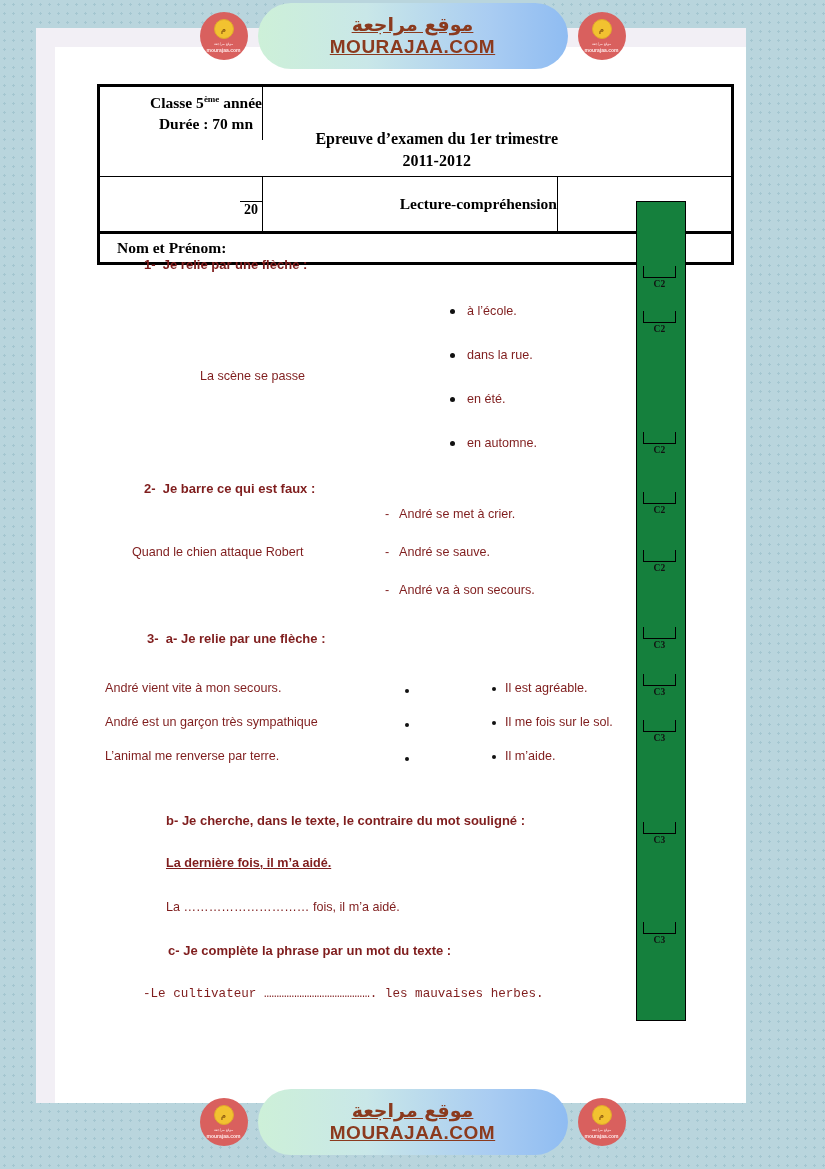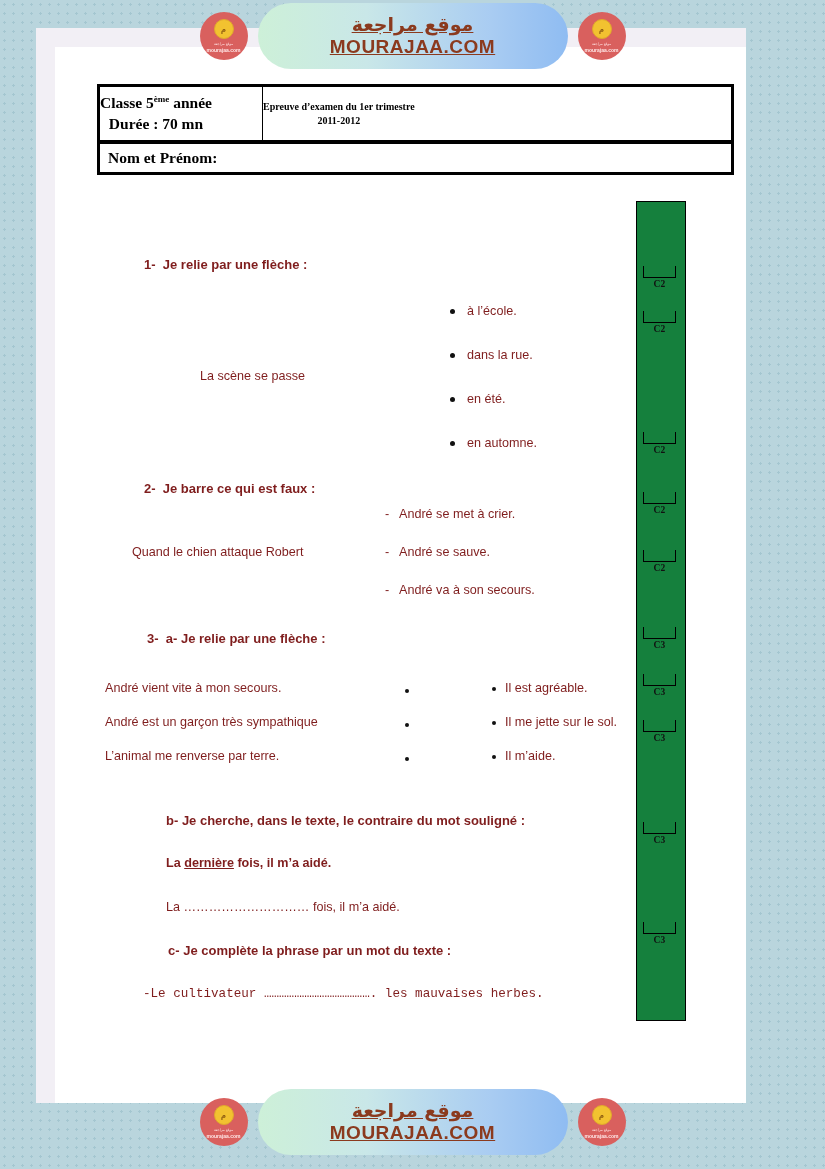--- a/index.html
+++ b/index.html
@@ -68,35 +68,35 @@
   
   .hdr{
     position:absolute;left:97px;top:84px;width:637px;
     border:3px solid #000;background:#fff;
     box-sizing:border-box;
   }
   .hdr .row{display:flex;}
   .hdr .cell{
     border-right:1.5px solid #000;
     box-sizing:border-box;
-    display:flex;align-items:center;justify-content:flex-start;
+    display:flex;align-items:center;justify-content:flex-end;
     text-align:center;
     font-family:"Liberation Serif", serif;
     font-weight:bold;
   }
   .hdr .cell:last-child{border-right:none;}
   .hdr .r1{border-bottom:1.5px solid #000;}
   .c-left{width:163px;height:53px;font-size:15.5px;line-height:1.35;}
-  .c-mid{width:295px;height:53px;font-size:10px;line-height:1.35;}
+  .c-mid{width:295px;height:53px;font-size:16px;line-height:1.35;margin-top:36px;}
   .c-logo{width:173px;height:108px;}
   .c-left2{width:163px;height:54px;font-size:15.5px;}
   .c-mid2{width:295px;height:54px;font-size:15.5px;}
   .hdr .namerow{
     border-top:3px solid #000;height:28px;
-    display:flex;align-items:center;padding-left:8px;
+    display:flex;align-items:center;padding-left:17px;
     font-family:"Liberation Serif", serif;font-weight:bold;font-size:15.5px;
   }
   sup.ord{font-size:9px;vertical-align:super;}
   .frac{display:inline-block;text-align:center;line-height:1;}
   .frac .num{display:block;height:9px;border-bottom:1.6px solid #000;width:22px;margin:0 auto;}
   .frac .den{display:block;font-size:14px;padding-top:1px;}
 
   
   .logo{position:relative;width:96px;height:88px;}
   .logo .arch{
@@ -193,20 +193,30 @@
         <span>Durée : 70 mn</span>
       </div>
     </div>
     <div class="cell c-mid">
       <div>
         <span>Epreuve d’examen du 1er trimestre</span><br>
         <span>2011-2012</span>
       </div>
     </div>
   </div>
+  <div class="row" style="position:relative;">
+    <div class="cell c-left2">
+      <span class="frac">
+        <span class="num"></span>
+        <span class="den">20</span>
+      </span>
+    </div>
+    <div class="cell c-mid2">Lecture-compréhension</div>
+    <div class="cell" style="width:173px;height:54px;"></div>
+  </div>
   <div class="namerow">
     <span>Nom et Prénom:</span>
   </div>
 </div>
 
 <div class="sheet">
 
   <div class="q q-title" style="left:89px;top:210px;">
     <span>1-</span>&nbsp;
     <span>Je relie par une flèche :</span>
@@ -252,28 +262,28 @@
   <div class="q stem" style="left:50px;top:702px;"><span>L’animal me renverse par terre.</span></div>
 
   <div class="q" style="left:350px;top:636px;"><span class="bul-sm"></span></div>
   <div class="q" style="left:350px;top:670px;"><span class="bul-sm"></span></div>
   <div class="q" style="left:350px;top:704px;"><span class="bul-sm"></span></div>
 
   <div class="q opt" style="left:437px;top:634px;">
     <span class="bul-sm"></span><span>Il est agréable.</span>
   </div>
   <div class="q opt" style="left:437px;top:668px;">
-    <span class="bul-sm"></span><span>Il me jette sur le sol.</span>
+    <span class="bul-sm"></span><span>Il me fois sur le sol.</span>
   </div>
   <div class="q opt" style="left:437px;top:702px;">
     <span class="bul-sm"></span><span>Il m’aide.</span>
   </div>
 
   <div class="q q-title" style="left:111px;top:766px;">b- Je cherche, dans le texte, le contraire du mot souligné :</div>
-  <div class="q" style="left:111px;top:809px;font-weight:bold;">
+  <div class="q" style="left:111px;top:809px;font-weight:bold;text-decoration:underline;">
     <span>La </span><u class="ul">dernière</u><span> fois, il m’a aidé.</span>
   </div>
   <div class="q stem" style="left:111px;top:853px;">
     <span>La </span><span>…………………………</span><span> fois, il m’a aidé.</span>
   </div>
 
   <div class="q q-title" style="left:113px;top:896px;">c- Je complète la phrase par un mot du texte :</div>
   <div class="q stem" style="left:88px;top:940px;font-family:Liberation Mono, monospace;">
     <span>-Le cultivateur </span><span>…………………………………….</span><span> les mauvaises herbes.</span>
   </div>

